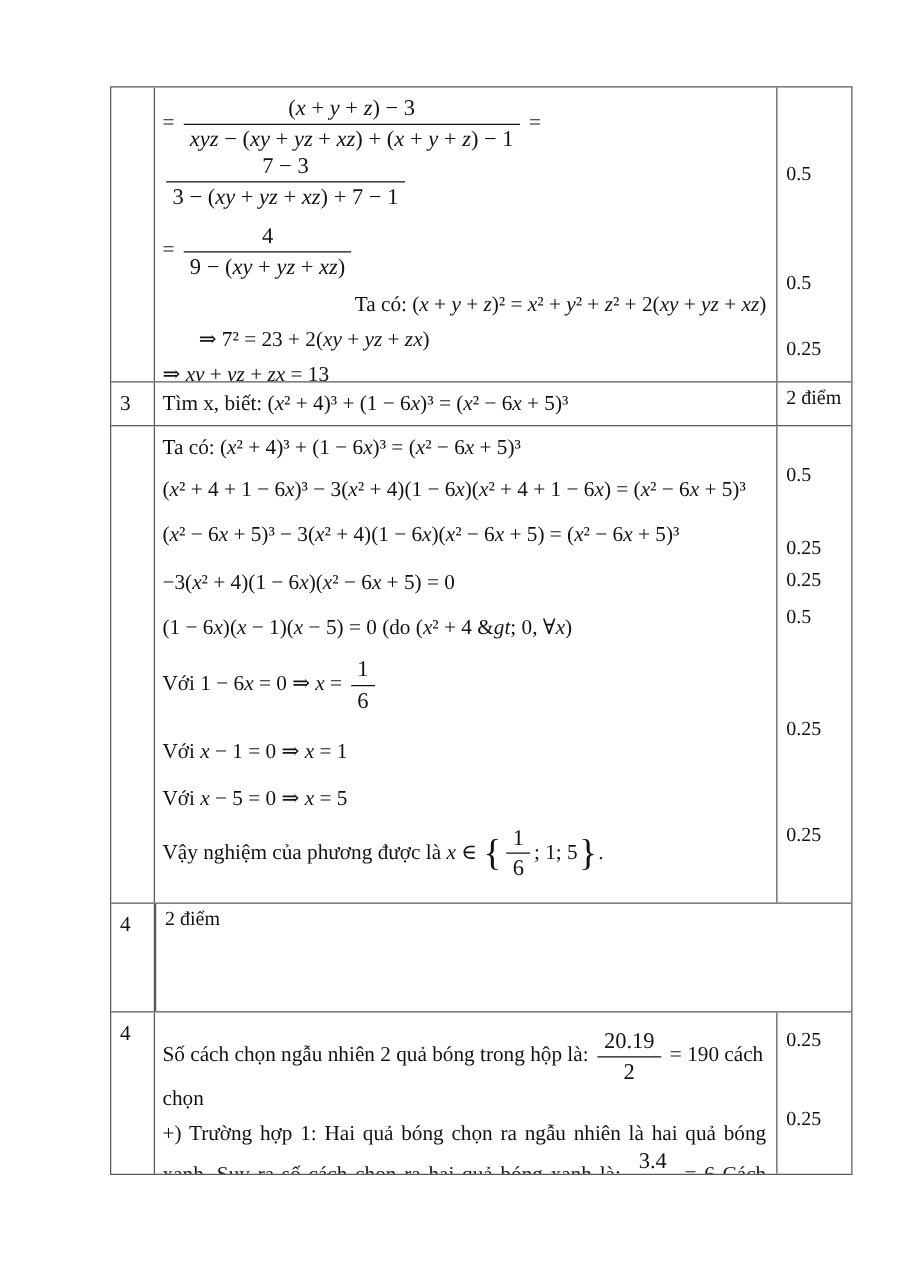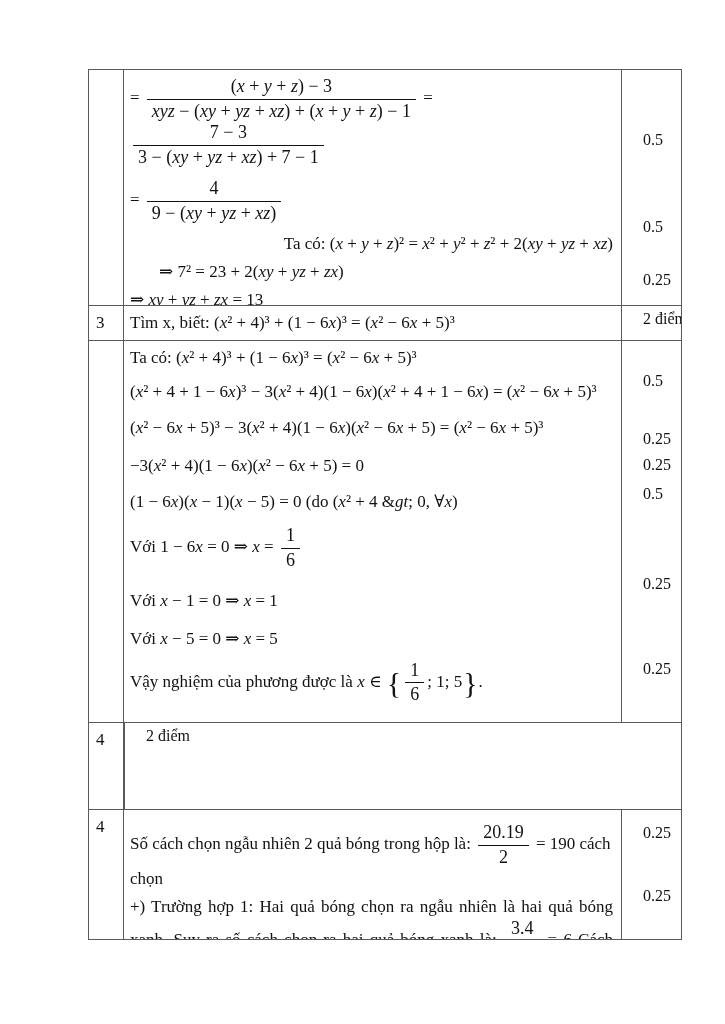--- a/index.html
+++ b/index.html
@@ -6,21 +6,21 @@
   body{width:725px;height:1024px;background:#ffffff;}
   .page{position:relative;width:725px;height:1024px;background:#ffffff;
         font-family:"Liberation Serif","DejaVu Serif",serif;color:#121212;}
   .tbl{position:absolute;left:88px;top:69px;width:594px;border:1px solid #5a5a5a;box-sizing:border-box;background:#fff;}
   .row{display:grid;grid-template-columns:35px 497px 60px;box-sizing:border-box;}
   .row + .row{border-top:1px solid #5a5a5a;}
   .cell{box-sizing:border-box;overflow:hidden;}
   .numcell{border-right:1px solid #5a5a5a;padding:7px 0 0 7px;font-size:17px;}
   .contcell{padding:4px 8px 2px 6px;font-size:17px;line-height:1.3;}
   .scorecell{border-left:1px solid #5a5a5a;position:relative;font-size:16px;}
-  .score{position:absolute;left:21px;white-space:nowrap;}
+  .score{position:absolute;left:7px;white-space:nowrap;}
   .line{margin:0;}
   .line.justify{text-align:justify;}
   .bold-row .line{font-weight:bold;line-height:1.24;}
   .frac{display:inline-block;vertical-align:middle;text-align:center;margin:0 3px;font-size:18px;line-height:1.2;}
   .fnum{display:block;border-bottom:1px solid #121212;padding:0 5px 1px;}
   .fden{display:block;padding:1px 5px 0;}
   .bigdelim{font-size:30px;vertical-align:middle;line-height:1;padding:0 1px;}
   .math i,.frac i{font-style:italic;}
 </style>
 </head>

